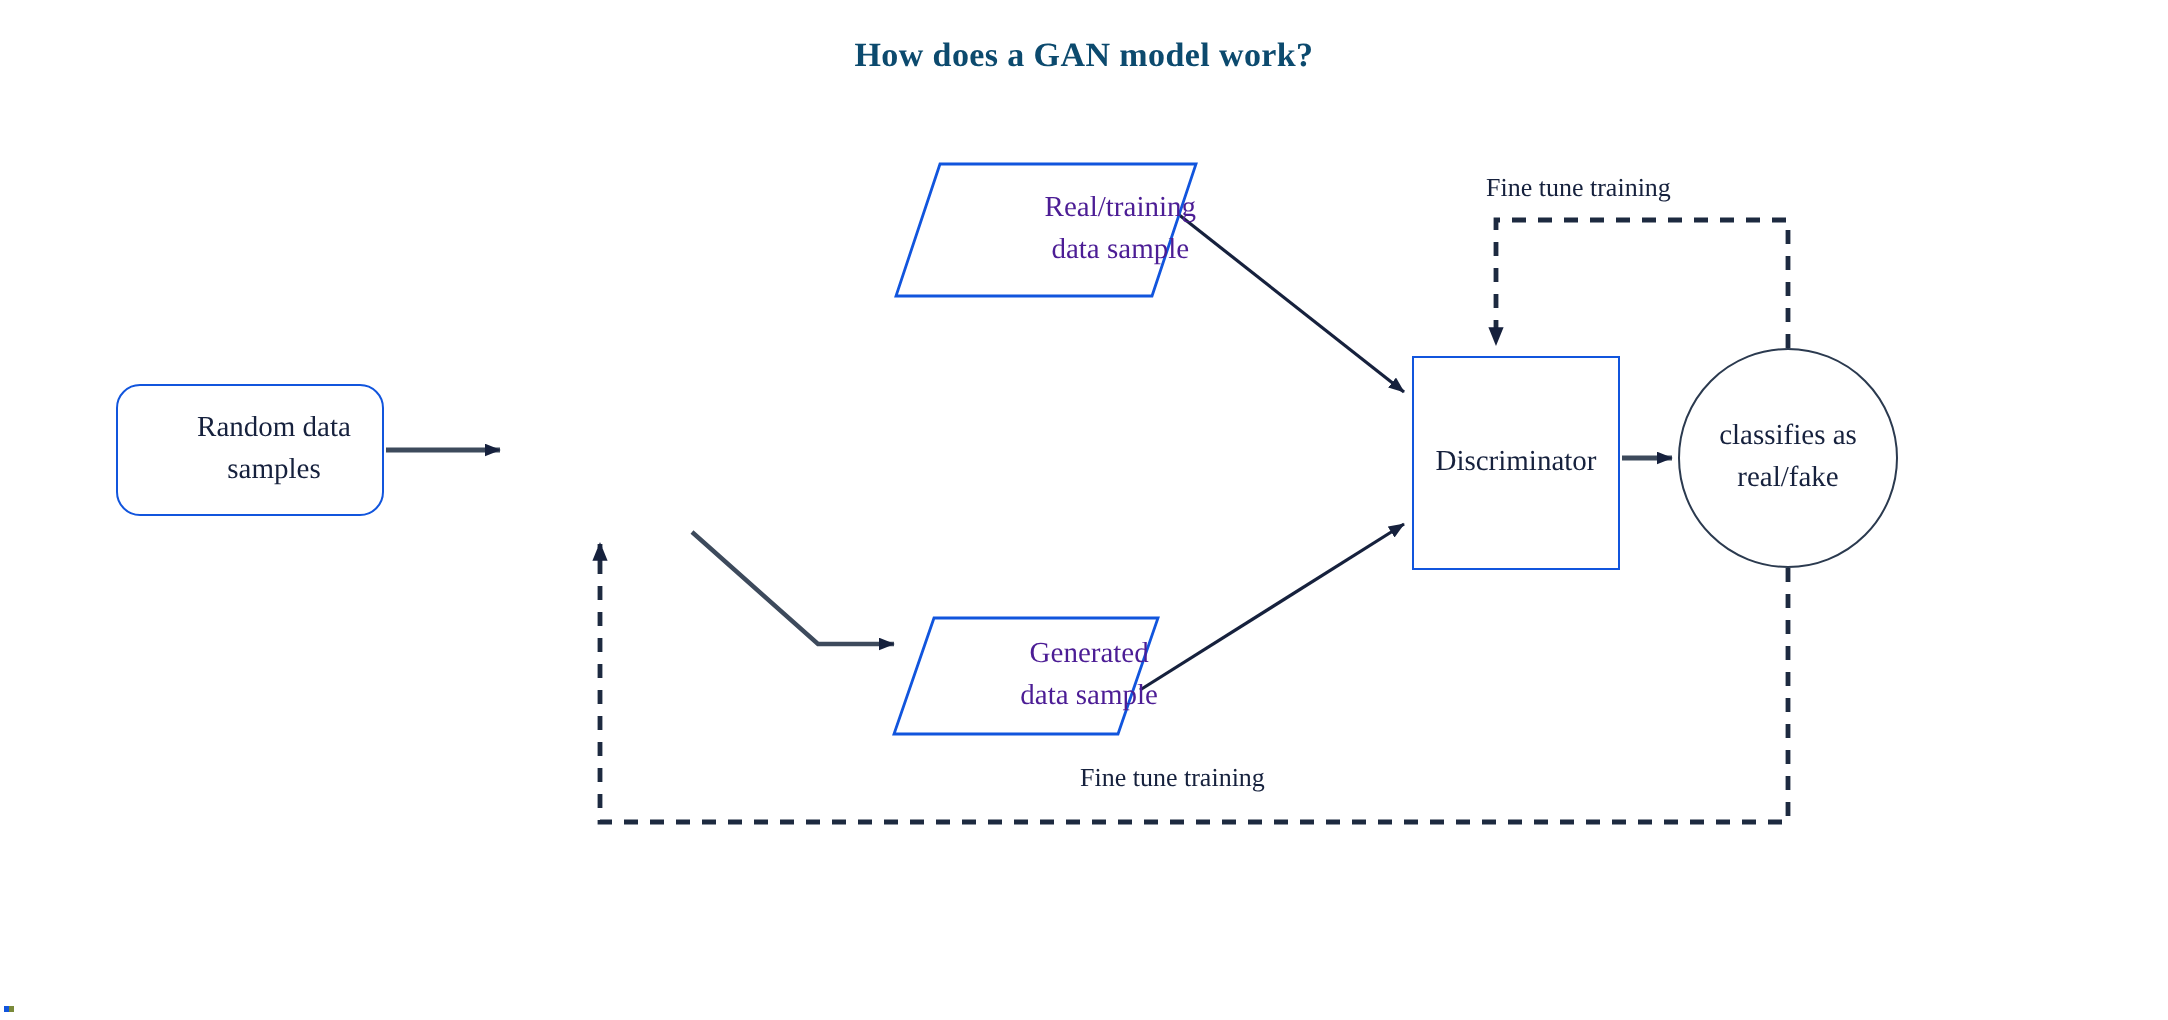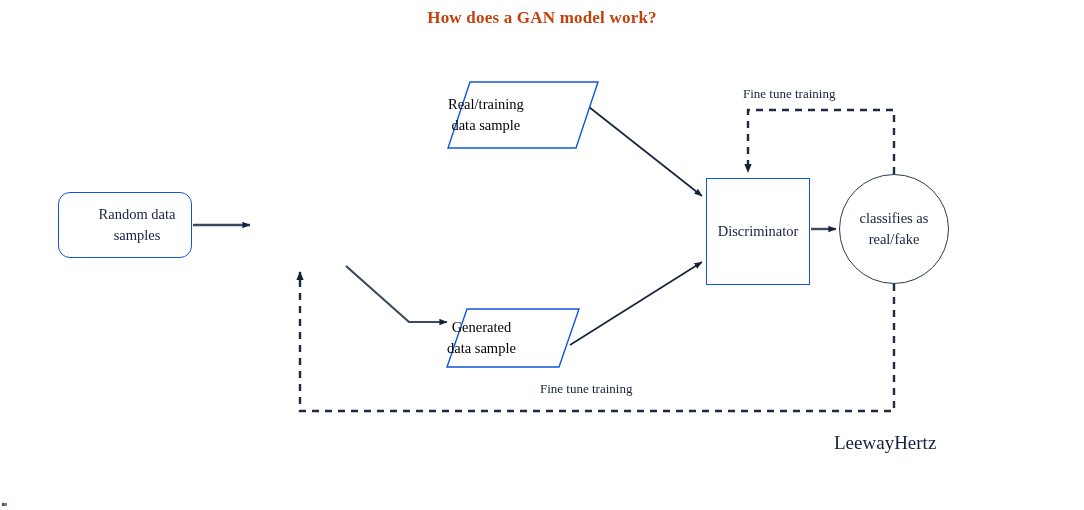--- a/index.html
+++ b/index.html
@@ -17,26 +17,26 @@
   #canvas {
     position: absolute;
     left: 0;
     top: 0;
     width: 1084px;
     height: 510px;
   }
   .diagram-title {
     position: absolute;
     left: 0;
-    top: 8px;
+    top: 18px;
     width: 1084px;
     text-align: center;
     font-size: 17px;
     font-weight: bold;
-    color: #c2410c;
+    color: #0c4a6e;
     letter-spacing: 0.2px;
   }
   .node {
     position: absolute;
     box-sizing: border-box;
     display: flex;
     align-items: center;
     justify-content: center;
     text-align: center;
     color: #16213d;
@@ -67,23 +67,23 @@
     overflow: visible;
   }
   .para-label {
     position: absolute;
     left: 0;
     top: 0;
     width: 100%;
     height: 100%;
     display: flex;
     align-items: center;
-    justify-content: flex-start;
+    justify-content: flex-end;
     text-align: center;
-    color: #000000;
+    color: #4c1d95;
     font-size: 14.5px;
     line-height: 1.45;
   }
   .edge-label {
     position: absolute;
     color: #16213d;
     font-size: 13px;
     white-space: nowrap;
   }
   .brand {
@@ -165,17 +165,16 @@
   </div>
 
   <div class="node node-rect" style="left:706px; top:178px; width:104px; height:107px;">
     <span style="white-space:pre-line;">Discriminator</span>
   </div>
 
   <div class="edge-label" style="left:743px; top:86px;">Fine tune training</div>
 
   <div class="edge-label" style="left:540px; top:381px;">Fine tune training</div>
 
-  <div class="brand" style="left:834px; top:432px;">LeewayHertz</div>
 
   <div class="corner-dot"></div>
 
 </div>
 
 </body></html>

